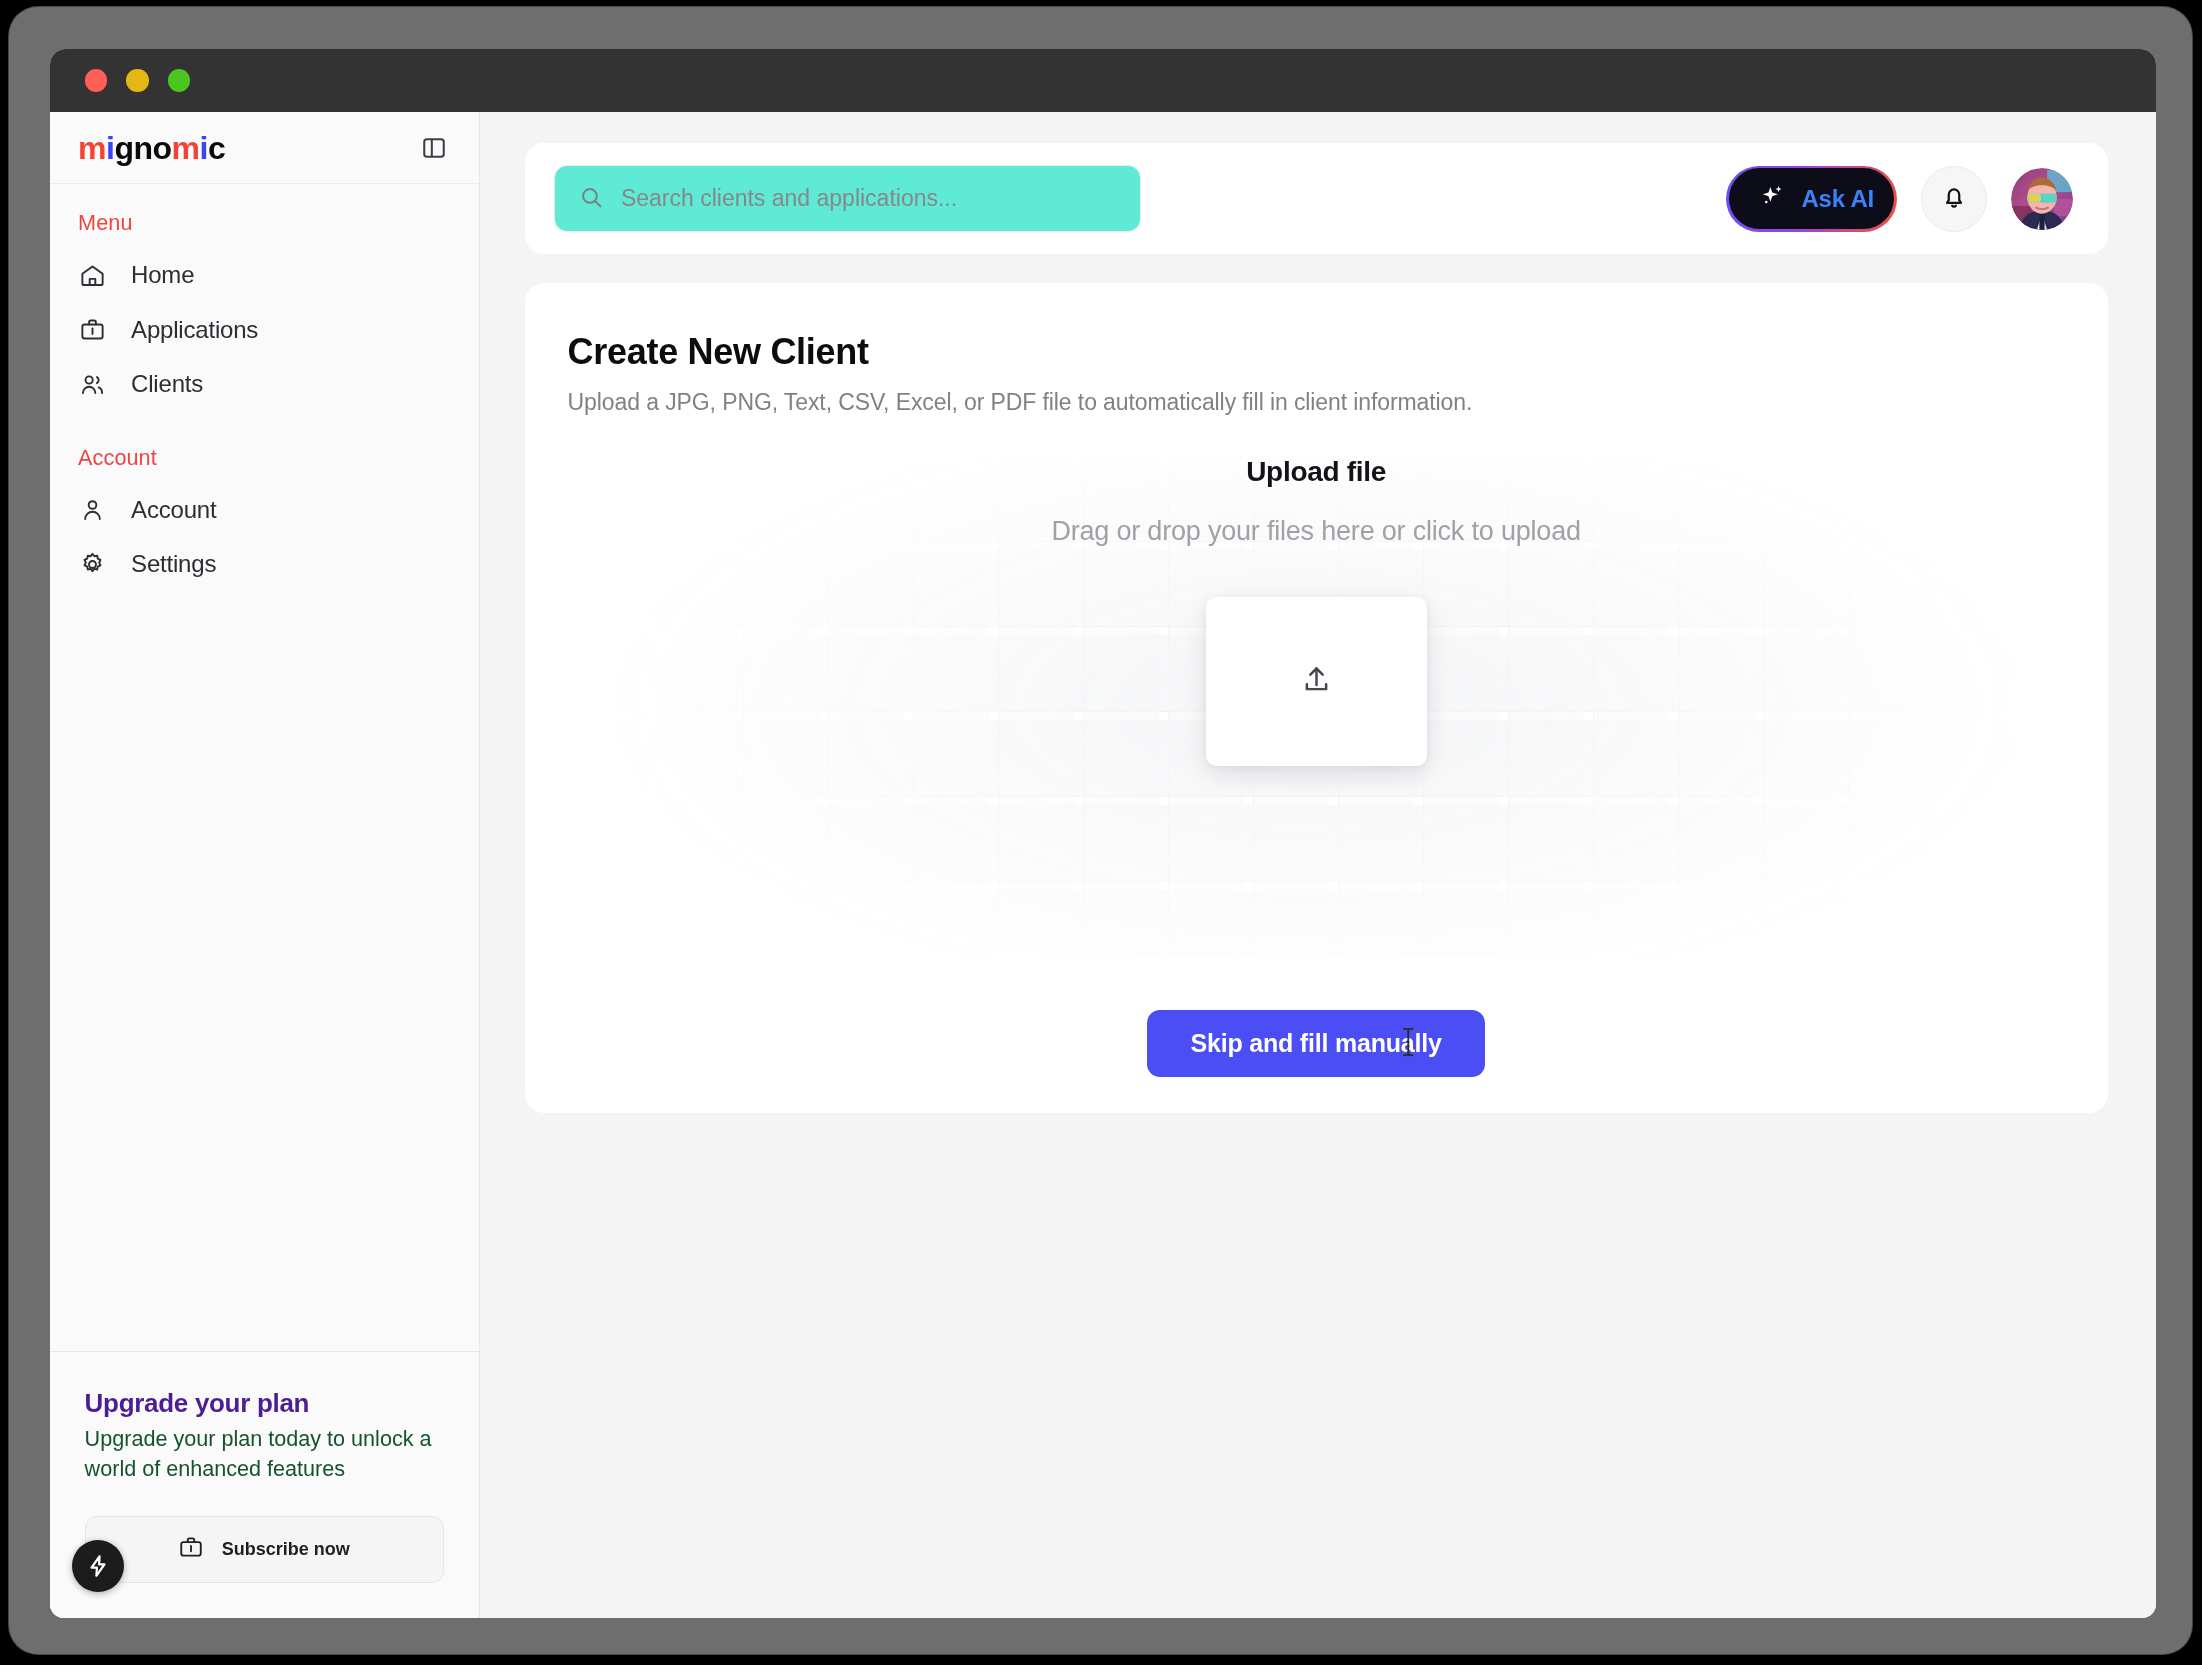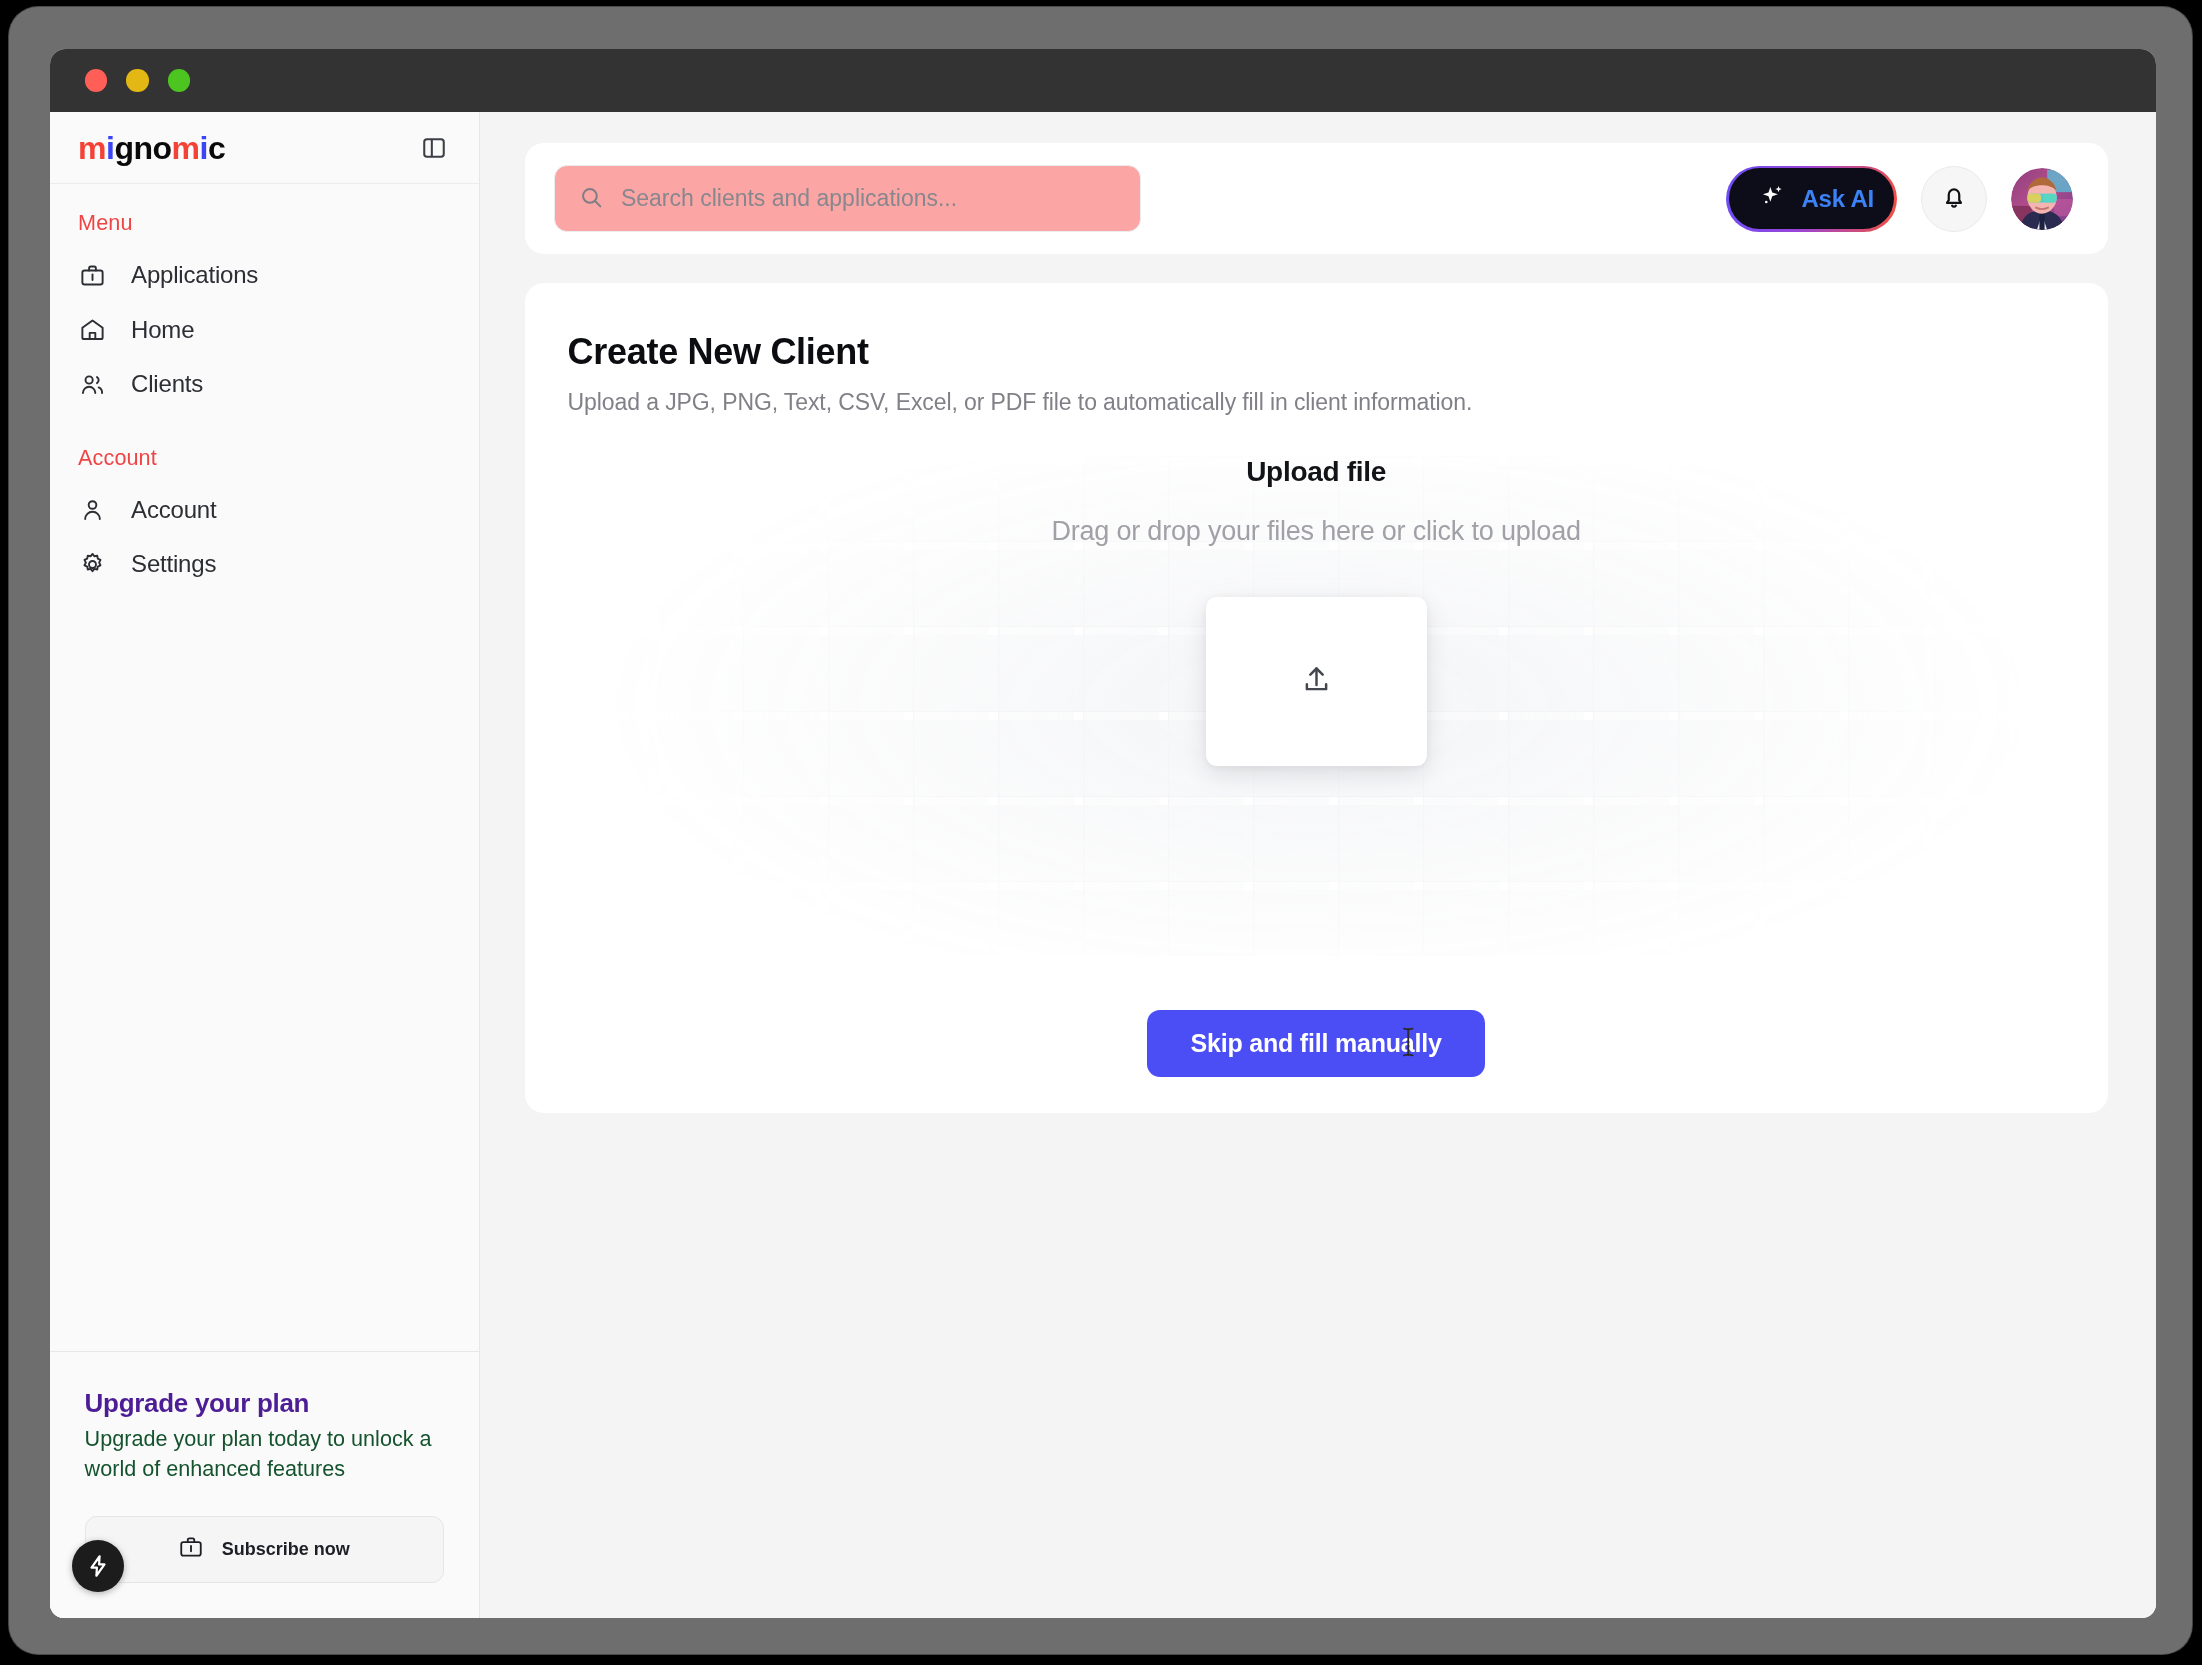--- a/index.html
+++ b/index.html
@@ -189,21 +189,21 @@
     display: flex;
     align-items: center;
     padding: 0 35px 0 29px;
     gap: 24px;
   }
 
   .search {
     flex: 1;
     max-width: 999px;
     height: 67px;
-    background: #fca5a5;
+    background: #5eead4;
     border: 0.9px solid #ececee;
     border-radius: 13px;
     display: flex;
     align-items: center;
     padding: 0 24px;
     gap: 17.3px;
   }
   .search input {
     border: none;
     outline: none;
@@ -401,36 +401,36 @@
               </svg>
             </div>
           </div>
 
           <nav class="nav">
             <div class="nav-label">Menu</div>
 
             <div class="nav-item">
               <span class="nav-ico">
                 <svg width="27" height="27" viewBox="0 0 24 24" fill="none" stroke="#2c2e33" stroke-width="1.7" stroke-linecap="round" stroke-linejoin="round">
+                  <path d="M3 10.5 12 4l9 6.5V19a1.5 1.5 0 0 1-1.5 1.5h-15A1.5 1.5 0 0 1 3 19z"></path>
+                  <path d="M9.5 20.5v-5.5h5v5.5"></path>
+                </svg>
+              </span>
+              <span>Home</span>
+            </div>
+
+            <div class="nav-item">
+              <span class="nav-ico">
+                <svg width="27" height="27" viewBox="0 0 24 24" fill="none" stroke="#2c2e33" stroke-width="1.7" stroke-linecap="round" stroke-linejoin="round">
                   <rect x="3" y="7.5" width="18" height="12.5" rx="2"></rect>
                   <path d="M9 7.5V5.5A1.5 1.5 0 0 1 10.5 4h3A1.5 1.5 0 0 1 15 5.5v2"></path>
                   <line x1="12" y1="11" x2="12" y2="16"></line>
                 </svg>
               </span>
               <span>Applications</span>
-            </div>
-
-            <div class="nav-item">
-              <span class="nav-ico">
-                <svg width="27" height="27" viewBox="0 0 24 24" fill="none" stroke="#2c2e33" stroke-width="1.7" stroke-linecap="round" stroke-linejoin="round">
-                  <path d="M3 10.5 12 4l9 6.5V19a1.5 1.5 0 0 1-1.5 1.5h-15A1.5 1.5 0 0 1 3 19z"></path>
-                  <path d="M9.5 20.5v-5.5h5v5.5"></path>
-                </svg>
-              </span>
-              <span>Home</span>
             </div>
 
             <div class="nav-item">
               <span class="nav-ico">
                 <svg width="27" height="27" viewBox="0 0 24 24" fill="none" stroke="#2c2e33" stroke-width="1.7" stroke-linecap="round" stroke-linejoin="round">
                   <circle cx="9" cy="8" r="3.2"></circle>
                   <path d="M3.5 19.5a5.5 5.5 0 0 1 11 0"></path>
                   <path d="M16 5.4a3.2 3.2 0 0 1 0 5.4"></path>
                   <path d="M17.5 14.6a5.2 5.2 0 0 1 3 4.9"></path>
                 </svg>

